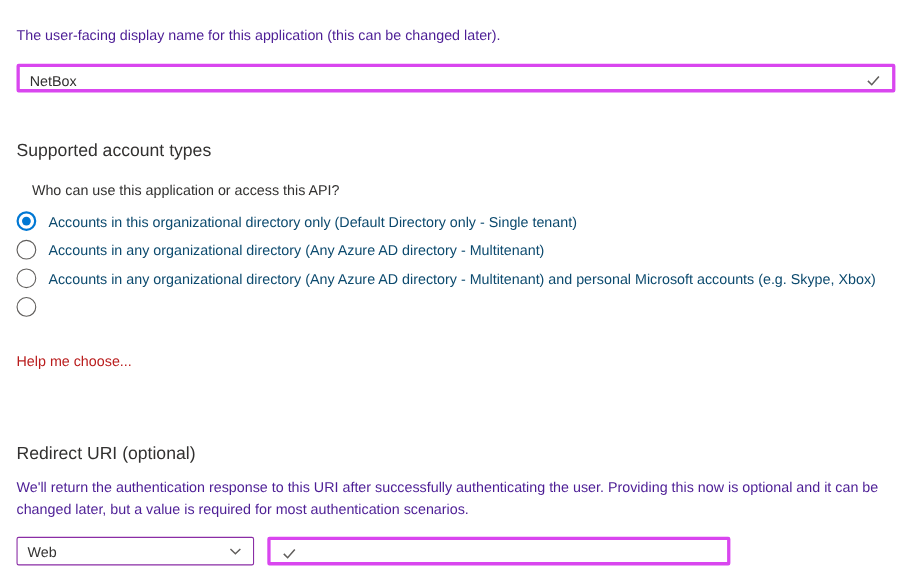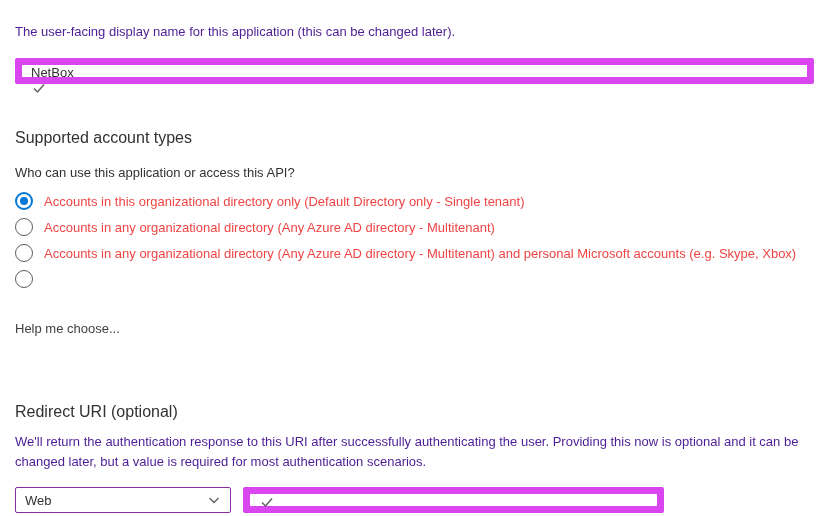--- a/index.html
+++ b/index.html
@@ -24,68 +24,67 @@
     font-size: 13px;
     color: #4c1d95;
     line-height: 20px;
     margin-top: 10px;
     max-width: 800px;
   }
 
   .field-box {
     margin-top: 16px;
     height: 26px;
-    border: 7px solid #d946ef;
+    border: 3px solid #d946ef;
     border-radius: 2px;
     display: flex;
-    align-items: flex-start;
+    align-items: flex-end;
     padding: 0 9px;
     background: #fff;
-    flex-direction: column;
   }
   .field-box input {
     border: none; outline: none;
     flex: 1;
     font-family: "Liberation Sans", sans-serif;
     font-size: 13px;
     color: #323130;
     background: transparent;
   }
   .name-field { width: 799px; }
 
   .check-icon, .chevron-icon { flex: 0 0 auto; display: flex; align-items: center; }
 
   .section-gap-1 { margin-top: 43px; }
-  .question { font-size: 13px; margin-top: 17px; }
+  .question { font-size: 13px; margin-top: 17px; margin-left: 14px; }
 
   .radio-group { margin-top: 12px; }
   .radio-row {
     display: flex;
     align-items: center;
     margin-bottom: 8px;
     cursor: pointer;
   }
   .radio-circle {
     width: 18px; height: 18px;
     border-radius: 50%;
     border: 1px solid #605e5c;
     flex: 0 0 auto;
     display: flex; align-items: center; justify-content: center;
     background: #fff;
   }
   .radio-row.selected .radio-circle { border: 2px solid #0078d4; }
   .radio-dot { width: 8px; height: 8px; border-radius: 50%; background: transparent; }
   .radio-row.selected .radio-dot { background: #0078d4; }
-  .radio-label { font-size: 13px; margin-left: 11px; color: #ef4444; }
+  .radio-label { font-size: 13px; margin-left: 11px; color: #0c4a6e; }
 
   .help-link {
     display: inline-block;
     margin-top: 25px;
     font-size: 13px;
-    color: #404040;
+    color: #b91c1c;
     text-decoration: none;
     cursor: pointer;
   }
 
   .section-gap-2 { margin-top: 64px; }
 
   .redirect-row {
     display: flex;
     margin-top: 15px;
     gap: 12px;

